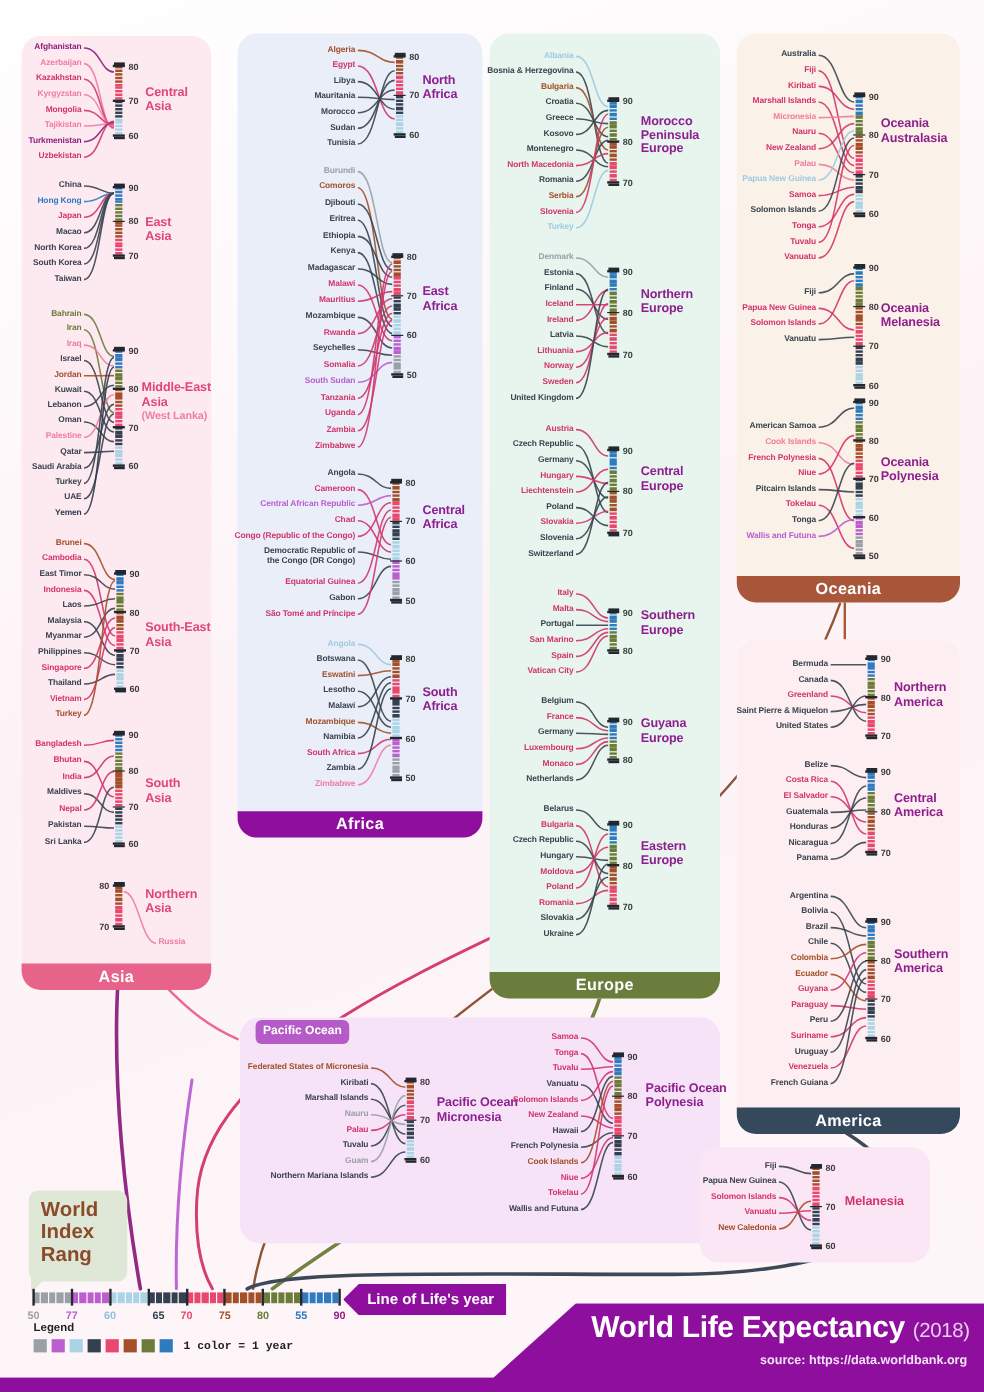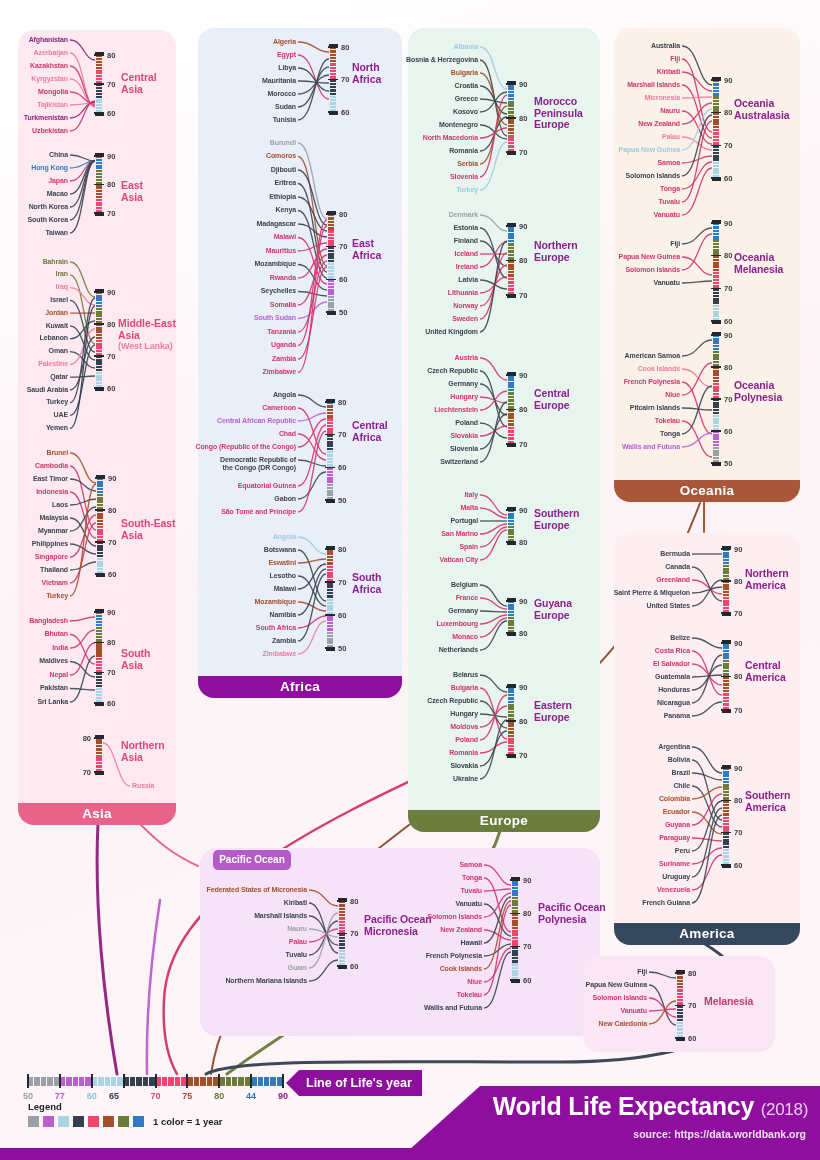--- a/index.html
+++ b/index.html
@@ -28,21 +28,21 @@
                border-top-color:#dfe8d7;border-left-color:#dfe8d7;}
   #scale-area{position:absolute;left:0;top:0;z-index:4;}
   .ssq{position:absolute;top:1077px;height:9px;}
   .stick{position:absolute;top:1074px;width:2px;height:14px;background:#23282e;}
   .snum{position:absolute;top:1091px;width:30px;margin-left:-15px;text-align:center;font-weight:800;font-size:9px;}
   #tag{position:absolute;left:286px;top:1070px;width:136px;height:26px;background:#8e0f9e;z-index:4;
        clip-path:polygon(0 50%, 13px 0, 100% 0, 100% 100%, 13px 100%);
        color:#fff;font-weight:800;font-size:12.5px;line-height:26px;padding-left:20px;box-sizing:border-box;}
   #legend{position:absolute;left:28px;top:1101px;z-index:4;}
   #legend .lt{font-weight:800;font-size:9.5px;color:#222;}
-  #legend .row{display:flex;align-items:center;margin-top:4px;}
+  #legend .row{display:flex;align-items:center;margin-top:4px;font-family:Liberation Mono, monospace;}
   #legend .lsq{width:11px;height:11px;margin-right:4px;}
   #legend .ln{font-weight:700;font-size:9.5px;color:#222;margin-left:5px;}
   #banner{position:absolute;left:398px;top:1086px;width:422px;height:74px;background:#8e0f9e;z-index:5;
           clip-path:polygon(82px 0, 100% 0, 100% 100%, 0 100%);color:#fff;}
   #banner .t1{position:absolute;right:12px;top:6px;font-weight:800;font-size:25px;letter-spacing:-.3px;white-space:nowrap;}
   #banner .t1 .yr{font-weight:500;font-size:17px;color:#eccdf0;}
   #banner .src{position:absolute;right:14px;top:42px;font-weight:600;font-size:10.5px;color:#f3e2f5;}
   #bstrip{position:absolute;left:0;top:1148px;width:820px;height:12px;background:#8e0f9e;z-index:4;}
 </style>
 </head>
@@ -1479,20 +1479,25 @@
       <div class="tnum" style="left: 688px; top: 968.5px;">80</div>
       <div class="tmark" style="left: 675px; top: 1004.75px; width: 10px; height: 1.5px;"></div>
       <div class="tnum" style="left: 688px; top: 1001px;">70</div>
       <div class="tmark" style="left: 675px; top: 1037.25px; width: 10px; height: 1.5px;"></div>
       <div class="tnum" style="left: 688px; top: 1033.5px;">60</div>
       <div class="gtitle" style="left: 704px; top: 996px; color: rgb(210, 53, 107);">
         <div>Melanesia</div>
       </div>
     </div>
 
+  <div id="world-index">
+    <div class="wi-line">World</div>
+    <div class="wi-line">Index</div>
+    <div class="wi-line">Rang</div>
+  </div>
 
   <div id="scale-area">
       <div class="ssq" style="left: 28px; width: 5.475px; background: rgb(154, 160, 166);"></div>
       <div class="ssq" style="left: 34.375px; width: 5.475px; background: rgb(154, 160, 166);"></div>
       <div class="ssq" style="left: 40.75px; width: 5.475px; background: rgb(154, 160, 166);"></div>
       <div class="ssq" style="left: 47.125px; width: 5.475px; background: rgb(154, 160, 166);"></div>
       <div class="ssq" style="left: 53.5px; width: 5.475px; background: rgb(154, 160, 166);"></div>
       <div class="ssq" style="left: 59.875px; width: 5.475px; background: rgb(187, 95, 208);"></div>
       <div class="ssq" style="left: 66.25px; width: 5.475px; background: rgb(187, 95, 208);"></div>
       <div class="ssq" style="left: 72.625px; width: 5.475px; background: rgb(187, 95, 208);"></div>
@@ -1528,29 +1533,29 @@
       <div class="ssq" style="left: 263.875px; width: 5.475px; background: rgb(46, 123, 191);"></div>
       <div class="ssq" style="left: 270.25px; width: 5.475px; background: rgb(46, 123, 191);"></div>
       <div class="ssq" style="left: 276.625px; width: 5.475px; background: rgb(46, 123, 191);"></div>
       <div class="stick" style="left: 27px;"></div>
       <div class="snum" style="left: 28px; color: rgb(154, 160, 166);">50</div>
       <div class="stick" style="left: 58.875px;"></div>
       <div class="snum" style="left: 59.875px; color: rgb(187, 95, 208);">77</div>
       <div class="stick" style="left: 90.75px;"></div>
       <div class="snum" style="left: 91.75px; color: rgb(143, 195, 218);">60</div>
       <div class="stick" style="left: 122.625px;"></div>
-      <div class="snum" style="left: 114px; color: rgb(51, 64, 79);">65</div>
+      <div class="snum" style="left: 132px; color: rgb(51, 64, 79);">65</div>
       <div class="stick" style="left: 154.5px;"></div>
       <div class="snum" style="left: 155.5px; color: rgb(232, 72, 110);">70</div>
       <div class="stick" style="left: 186.375px;"></div>
       <div class="snum" style="left: 187.375px; color: rgb(163, 80, 42);">75</div>
       <div class="stick" style="left: 218.25px;"></div>
       <div class="snum" style="left: 219.25px; color: rgb(107, 124, 58);">80</div>
       <div class="stick" style="left: 250.125px;"></div>
-      <div class="snum" style="left: 251.125px; color: rgb(46, 123, 191);">44</div>
+      <div class="snum" style="left: 251.125px; color: rgb(46, 123, 191);">55</div>
       <div class="stick" style="left: 282px;"></div>
       <div class="snum" style="left: 283px; color: rgb(141, 31, 126);">90</div>
     </div>
 
   <div id="tag">
     <span>Line of Life's year</span>
   </div>
 
   <div id="legend">
     <div class="lt">Legend</div>

